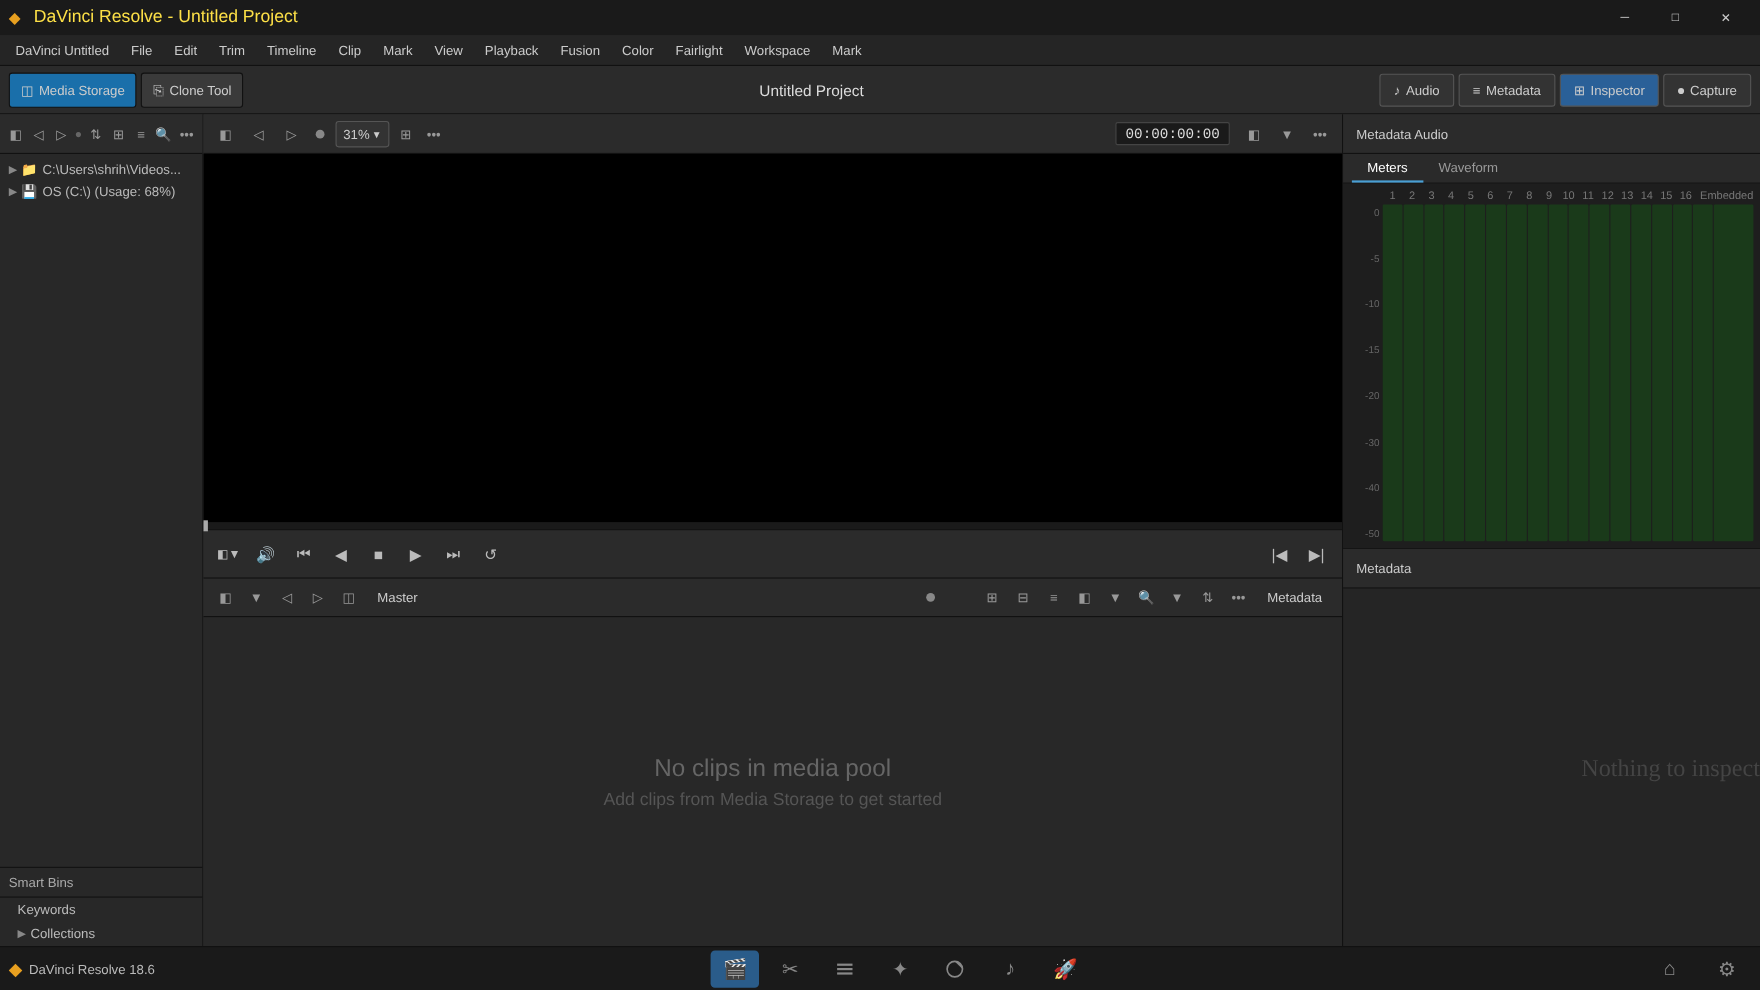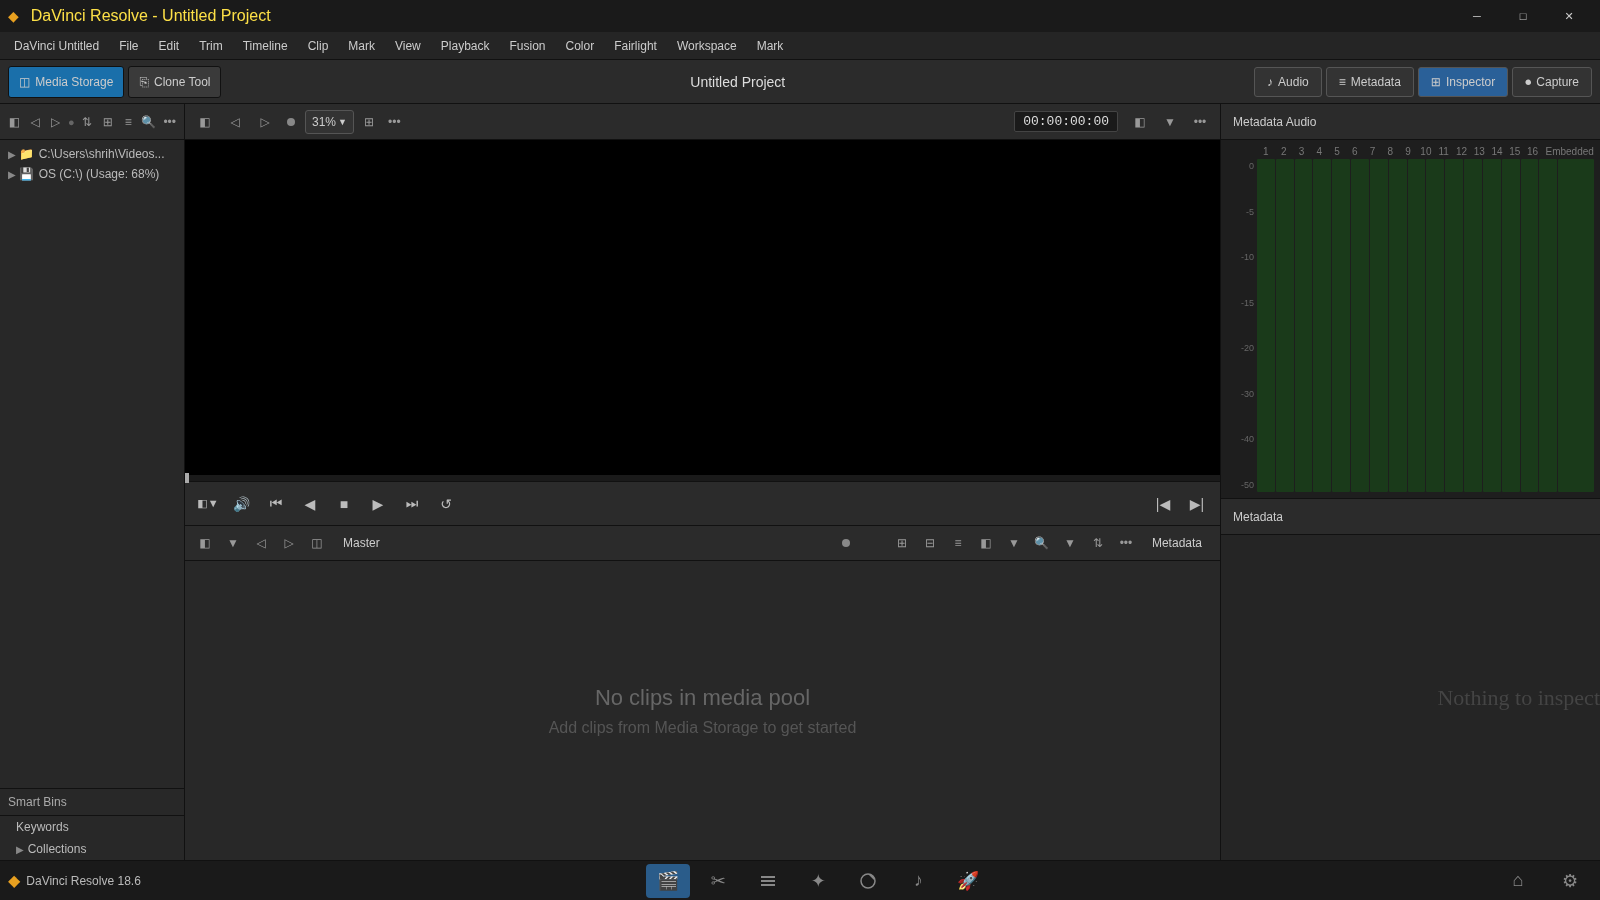--- a/index.html
+++ b/index.html
@@ -602,20 +602,24 @@
         <div class="empty-pool-title">No clips in media pool</div>
         <div class="empty-pool-sub">Add clips from Media Storage to get started</div>
       </div>
     </div>
   </div>
 
   <div id="right-panel">
 
     <div id="right-panel-top">
       <div id="audio-header">Metadata Audio</div>
+      <div id="audio-tabs">
+        <div class="audio-tab active">Meters</div>
+        <div class="audio-tab">Waveform</div>
+      </div>
       <div id="audio-meters">
         <div id="channel-numbers">
           <span class="chan-num">1</span>
           <span class="chan-num">2</span>
           <span class="chan-num">3</span>
           <span class="chan-num">4</span>
           <span class="chan-num">5</span>
           <span class="chan-num">6</span>
           <span class="chan-num">7</span>
           <span class="chan-num">8</span>

